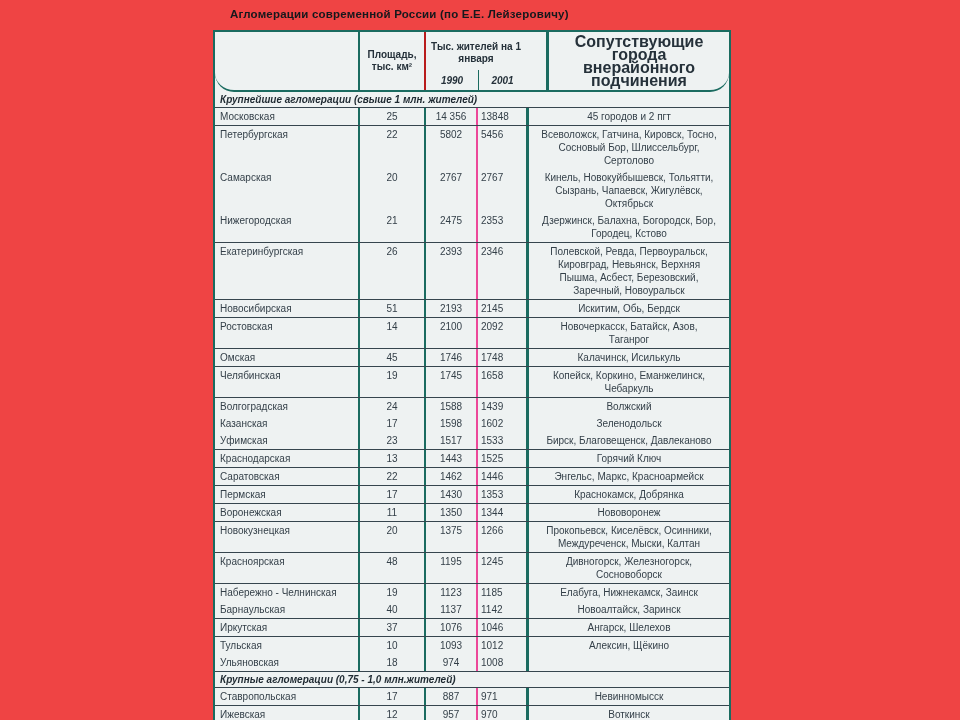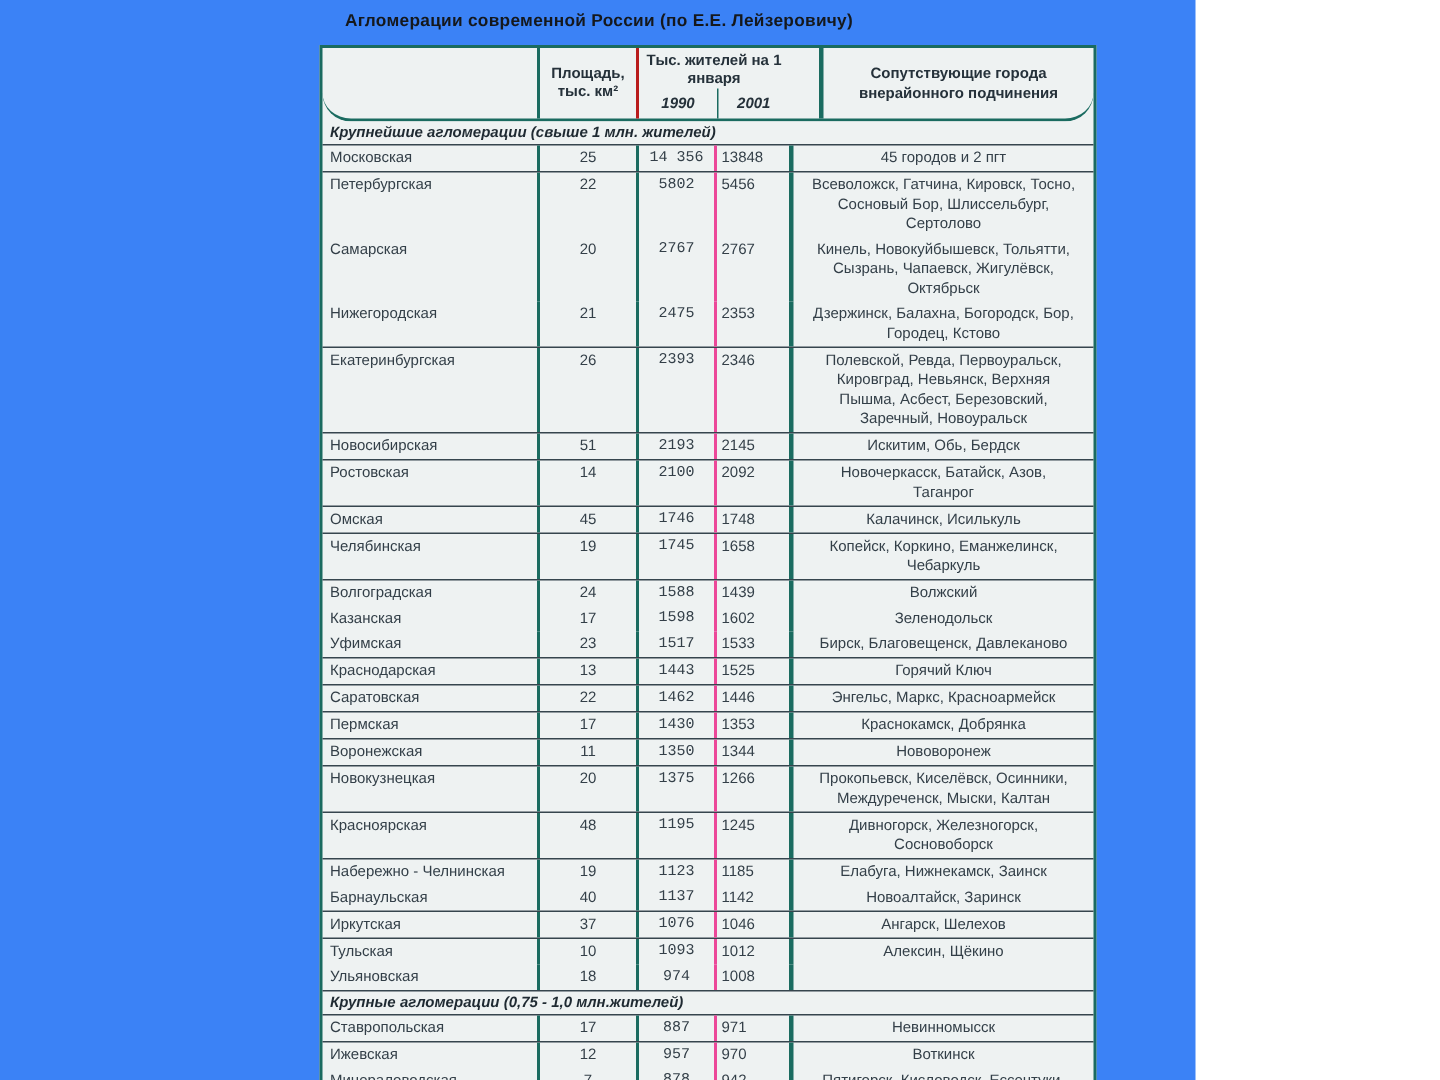--- a/index.html
+++ b/index.html
@@ -1,39 +1,39 @@
 <!DOCTYPE html>
 <html><head>
 <meta charset="utf-8">
 <style>
   html,body{margin:0;padding:0;background:#ffffff;}
   body{width:960px;height:720px;font-family:"Liberation Sans","DejaVu Sans",sans-serif;}
-  .page{position:relative;width:775px;height:720px;overflow:hidden;background:#3b82f6;padding-left:22px;}
+  .page{position:relative;width:960px;height:720px;overflow:hidden;background:#ef4444;}
   .title{position:absolute;left:230px;top:8px;font-size:11.5px;font-weight:bold;color:#15181c;letter-spacing:0.2px;}
   .table-wrap{position:absolute;left:213px;top:30px;width:518px;border:2px solid #1a6b60;background:#eef2f2;box-sizing:border-box;}
   
   .thead{display:grid;grid-template-columns:143px 66px 102px 1fr;border-bottom:2px solid #1a6b60;border-radius:19px;}
   .th{font-weight:bold;font-size:10px;color:#25313a;text-align:center;box-sizing:border-box;}
   .th-name{}
   .th-area{border-left:2px solid #1a6b60;display:flex;align-items:center;justify-content:center;padding:3px 6px;line-height:12px;}
   .th-pop{border-left:2px solid #b91c1c;display:flex;flex-direction:column;}
   .th-pop-label{flex:1;display:flex;align-items:center;justify-content:center;padding:3px 4px 0 4px;line-height:12px;}
   .th-years{display:grid;grid-template-columns:52px 1fr;height:20px;}
   .th-year{display:flex;align-items:center;justify-content:center;font-style:italic;}
   .th-year + .th-year{border-left:1px solid #1a6b60;}
-  .th-sat{border-left:3px solid #1a6b60;display:flex;align-items:center;justify-content:center;padding:3px 14px;line-height:13px;font-size:10px;margin-left:20px;}
+  .th-sat{border-left:3px solid #1a6b60;display:flex;align-items:center;justify-content:center;padding:3px 14px;line-height:13px;font-size:16px;margin-left:20px;}
   
   .section-row{font-size:10px;font-weight:bold;font-style:italic;color:#1f2a32;padding:2px 4px 2px 5px;border-bottom:1px solid #36454e;}
   .row-group{border-bottom:1px solid #36454e;}
   .row-group:last-child{border-bottom:none;}
   .row{display:grid;grid-template-columns:143px 66px 52px 50px 1fr;}
   .cell{font-size:10px;line-height:13px;color:#333f48;padding:2px 3px;box-sizing:border-box;}
   .c-name{text-align:left;padding-left:5px;padding-right:8px;}
   .c-area{border-left:2px solid #1a6b60;text-align:center;}
-  .c-1990{border-left:2px solid #1a6b60;text-align:center;font-family:Liberation Mono, monospace;}
+  .c-1990{border-left:2px solid #1a6b60;text-align:center;}
   .c-2001{border-left:2px solid #ec4899;text-align:left;}
   .c-sat{border-left:3px solid #1a6b60;text-align:center;padding-left:10px;padding-right:10px;}
 </style>
 </head>
 <body>
 
 <div class="page">
   <div class="title">Агломерации современной России (по Е.Е. Лейзеровичу)</div>
 
   <div class="table-wrap">

